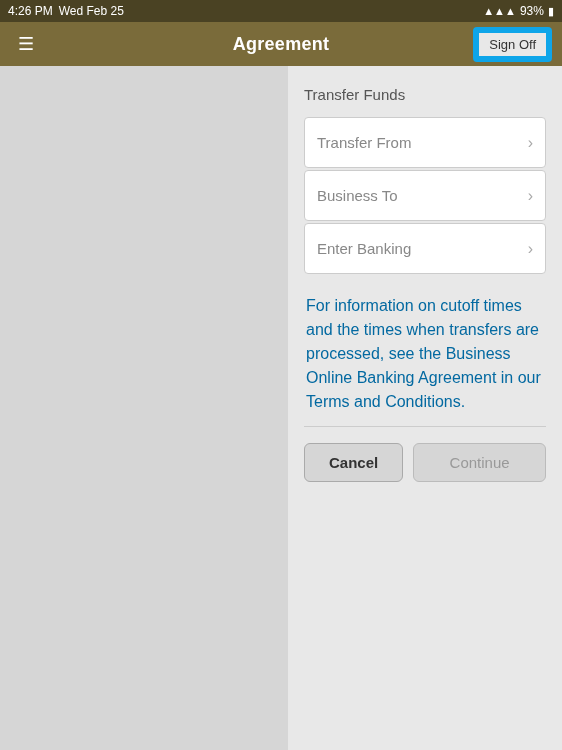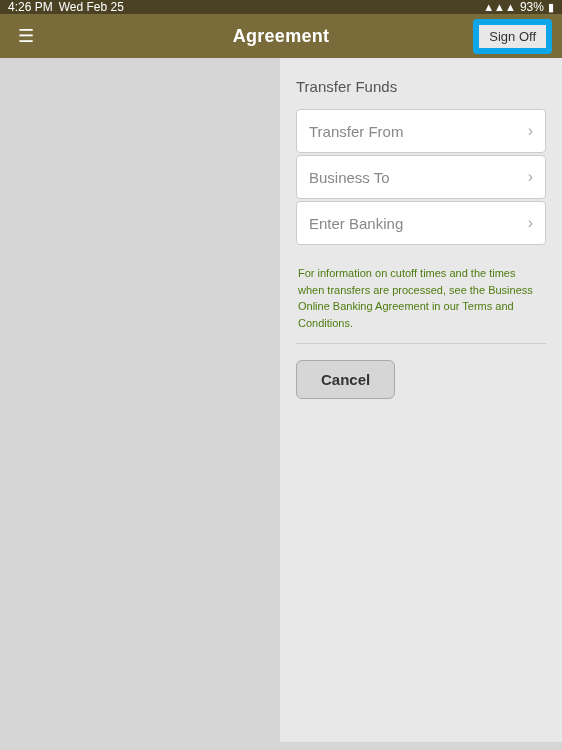--- a/index.html
+++ b/index.html
@@ -8,21 +8,21 @@
       width: 562px;
       height: 750px;
       font-family: -apple-system, 'Helvetica Neue', Arial, sans-serif;
       background: #d6d6d6;
       overflow: hidden;
     }
 
     
     .status-bar {
       background: #4a4223;
-      height: 14px;
+      height: 22px;
       display: flex;
       align-items: center;
       justify-content: space-between;
       padding: 0 8px;
       color: white;
       font-size: 12px;
       font-weight: 500;
     }
     .status-left { display: flex; gap: 6px; align-items: center; }
     .status-right { display: flex; gap: 4px; align-items: center; }
@@ -65,20 +65,21 @@
       font-size: 13px;
       font-weight: 500;
       cursor: pointer;
       padding: 4px 10px;
     }
 
     
     .main-layout {
       display: flex;
       height: calc(750px - 66px);
+      gap: 8px;
     }
 
     
     .sidebar {
       width: 280px;
       background: #d6d6d6;
       flex-shrink: 0;
     }
 
     
@@ -104,40 +105,40 @@
     }
 
     .field-row {
       background: white;
       border: 1px solid #ccc;
       border-radius: 4px;
       display: flex;
       align-items: center;
       justify-content: space-between;
       padding: 0 12px;
-      height: 44px;
+      height: 51px;
       cursor: pointer;
     }
 
     .field-label {
       font-size: 15px;
       color: #888;
       font-weight: 400;
     }
 
     .chevron-icon {
       color: #aaa;
       font-size: 16px;
       font-weight: 300;
     }
 
     
     .info-text {
-      font-size: 11px;
-      color: #4d7c0f;
+      font-size: 16px;
+      color: #0369a1;
       line-height: 1.5;
       padding: 4px 2px 12px 2px;
     }
 
     
     .divider {
       border: none;
       border-top: 1px solid #ccc;
       margin-bottom: 16px;
     }
@@ -219,16 +220,17 @@
       </div>
 
     </div>
 
     <p class="info-text">For information on cutoff times and the times when transfers are processed, see the Business Online Banking Agreement in our Terms and Conditions.</p>
 
     <hr class="divider">
 
     <div class="action-buttons">
       <button class="cancel-btn">Cancel</button>
+      <button class="continue-btn" disabled="">Continue</button>
     </div>
 
   </div>
 </div>
 
 </body></html>

